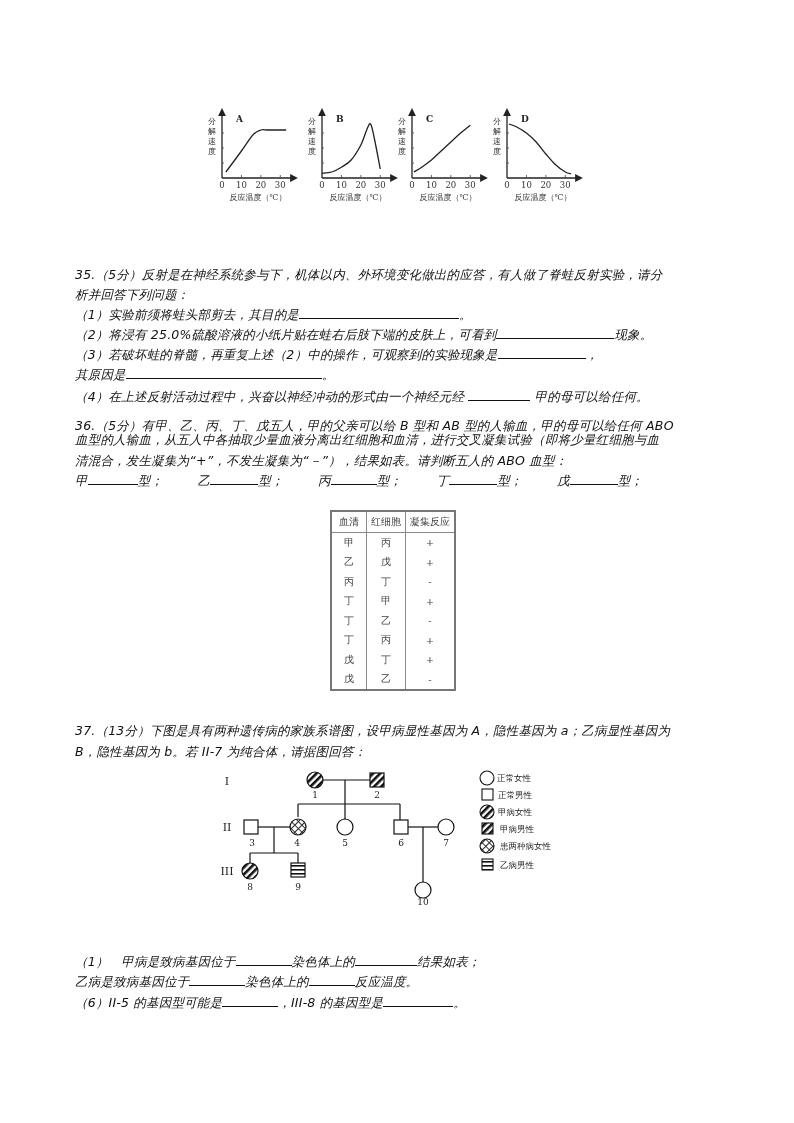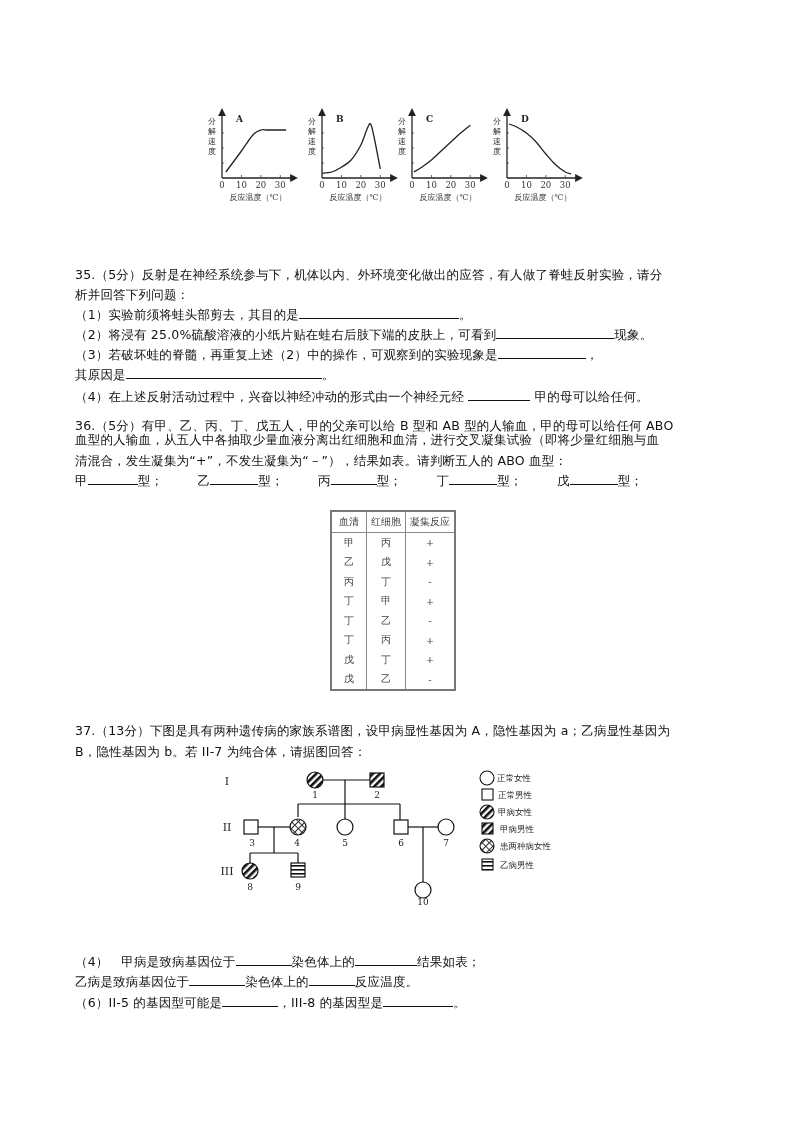--- a/index.html
+++ b/index.html
@@ -1,19 +1,19 @@
 <!DOCTYPE html>
 <html><head>
 <meta charset="utf-8">
 <style>
   html,body{margin:0;padding:0;background:#fff;}
   body{width:794px;height:1123px;position:relative;overflow:hidden;
        font-family:"DejaVu Sans","Liberation Sans",sans-serif;color:#111;}
   .abs{position:absolute;}
-  .line{position:absolute;left:75px;font-size:12.5px;line-height:20px;white-space:nowrap;letter-spacing:0.2px;}
+  .line{position:absolute;left:75px;font-size:12.5px;line-height:20px;white-space:nowrap;letter-spacing:0.2px;font-style:italic;}
   .blank{display:inline-block;border-bottom:1px solid #111;height:13px;vertical-align:baseline;}
   .charts svg text{font-family:"DejaVu Serif","Liberation Serif",serif;}
   .abo-table{position:absolute;left:330px;top:510px;border-collapse:collapse;
              font-family:"DejaVu Serif","Liberation Serif",serif;font-size:10px;color:#444;
              border:2px solid #777;}
   .abo-table th,.abo-table td{border-left:1px solid #888;border-right:1px solid #888;
              text-align:center;padding:0;height:19.5px;font-weight:normal;}
   .abo-table th{border-bottom:1.5px solid #888;height:20px;}
   .abo-table .c1{width:34px}.abo-table .c2{width:38px}.abo-table .c3{width:48px}
   .pedigree text{font-family:"DejaVu Serif","Liberation Serif",serif;}
@@ -265,20 +265,20 @@
       <text x="288" y="33">正常男性</text>
       <text x="288" y="50">甲病女性</text>
       <text x="290" y="67">甲病男性</text>
       <text x="290" y="84">患两种病女性</text>
       <text x="290" y="103">乙病男性</text>
     </g>
   </g>
 </svg>
 
 <div class="line" style="top:952px">
-  <span>（4）　甲病是致病基因位于</span><span class="blank" style="width:56px"></span><span>染色体上的</span><span class="blank" style="width:62px"></span><span>结果如表；</span>
+  <span>（1）　甲病是致病基因位于</span><span class="blank" style="width:56px"></span><span>染色体上的</span><span class="blank" style="width:62px"></span><span>结果如表；</span>
 </div>
 <div class="line" style="top:972px">
   <span>乙病是致病基因位于</span><span class="blank" style="width:56px"></span><span>染色体上的</span><span class="blank" style="width:46px"></span><span>反应温度。</span>
 </div>
 <div class="line" style="top:993px">
   <span>（6）II-5 的基因型可能是</span><span class="blank" style="width:56px"></span><span>，III-8 的基因型是</span><span class="blank" style="width:70px"></span><span>。</span>
 </div>
 
 </body></html>

